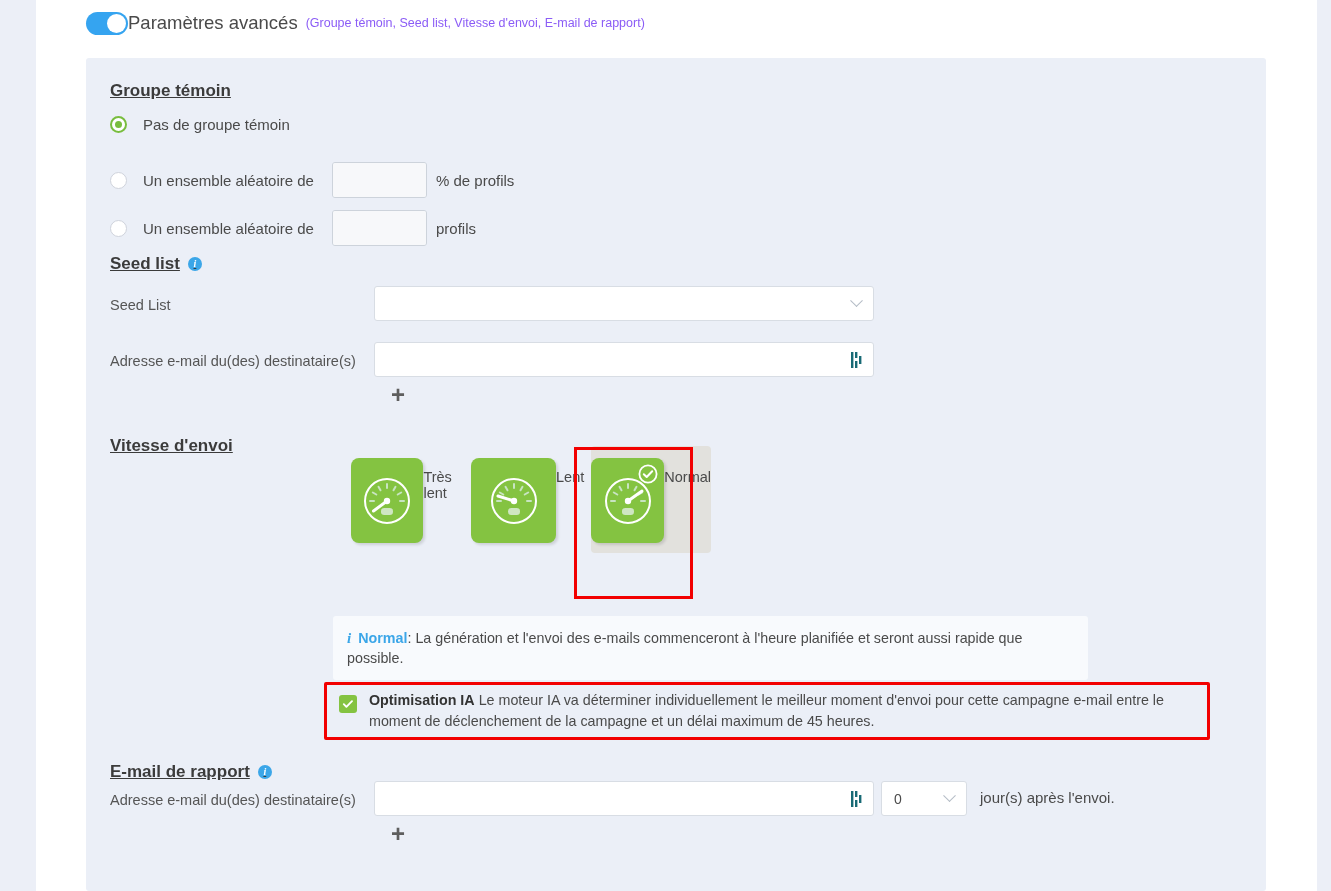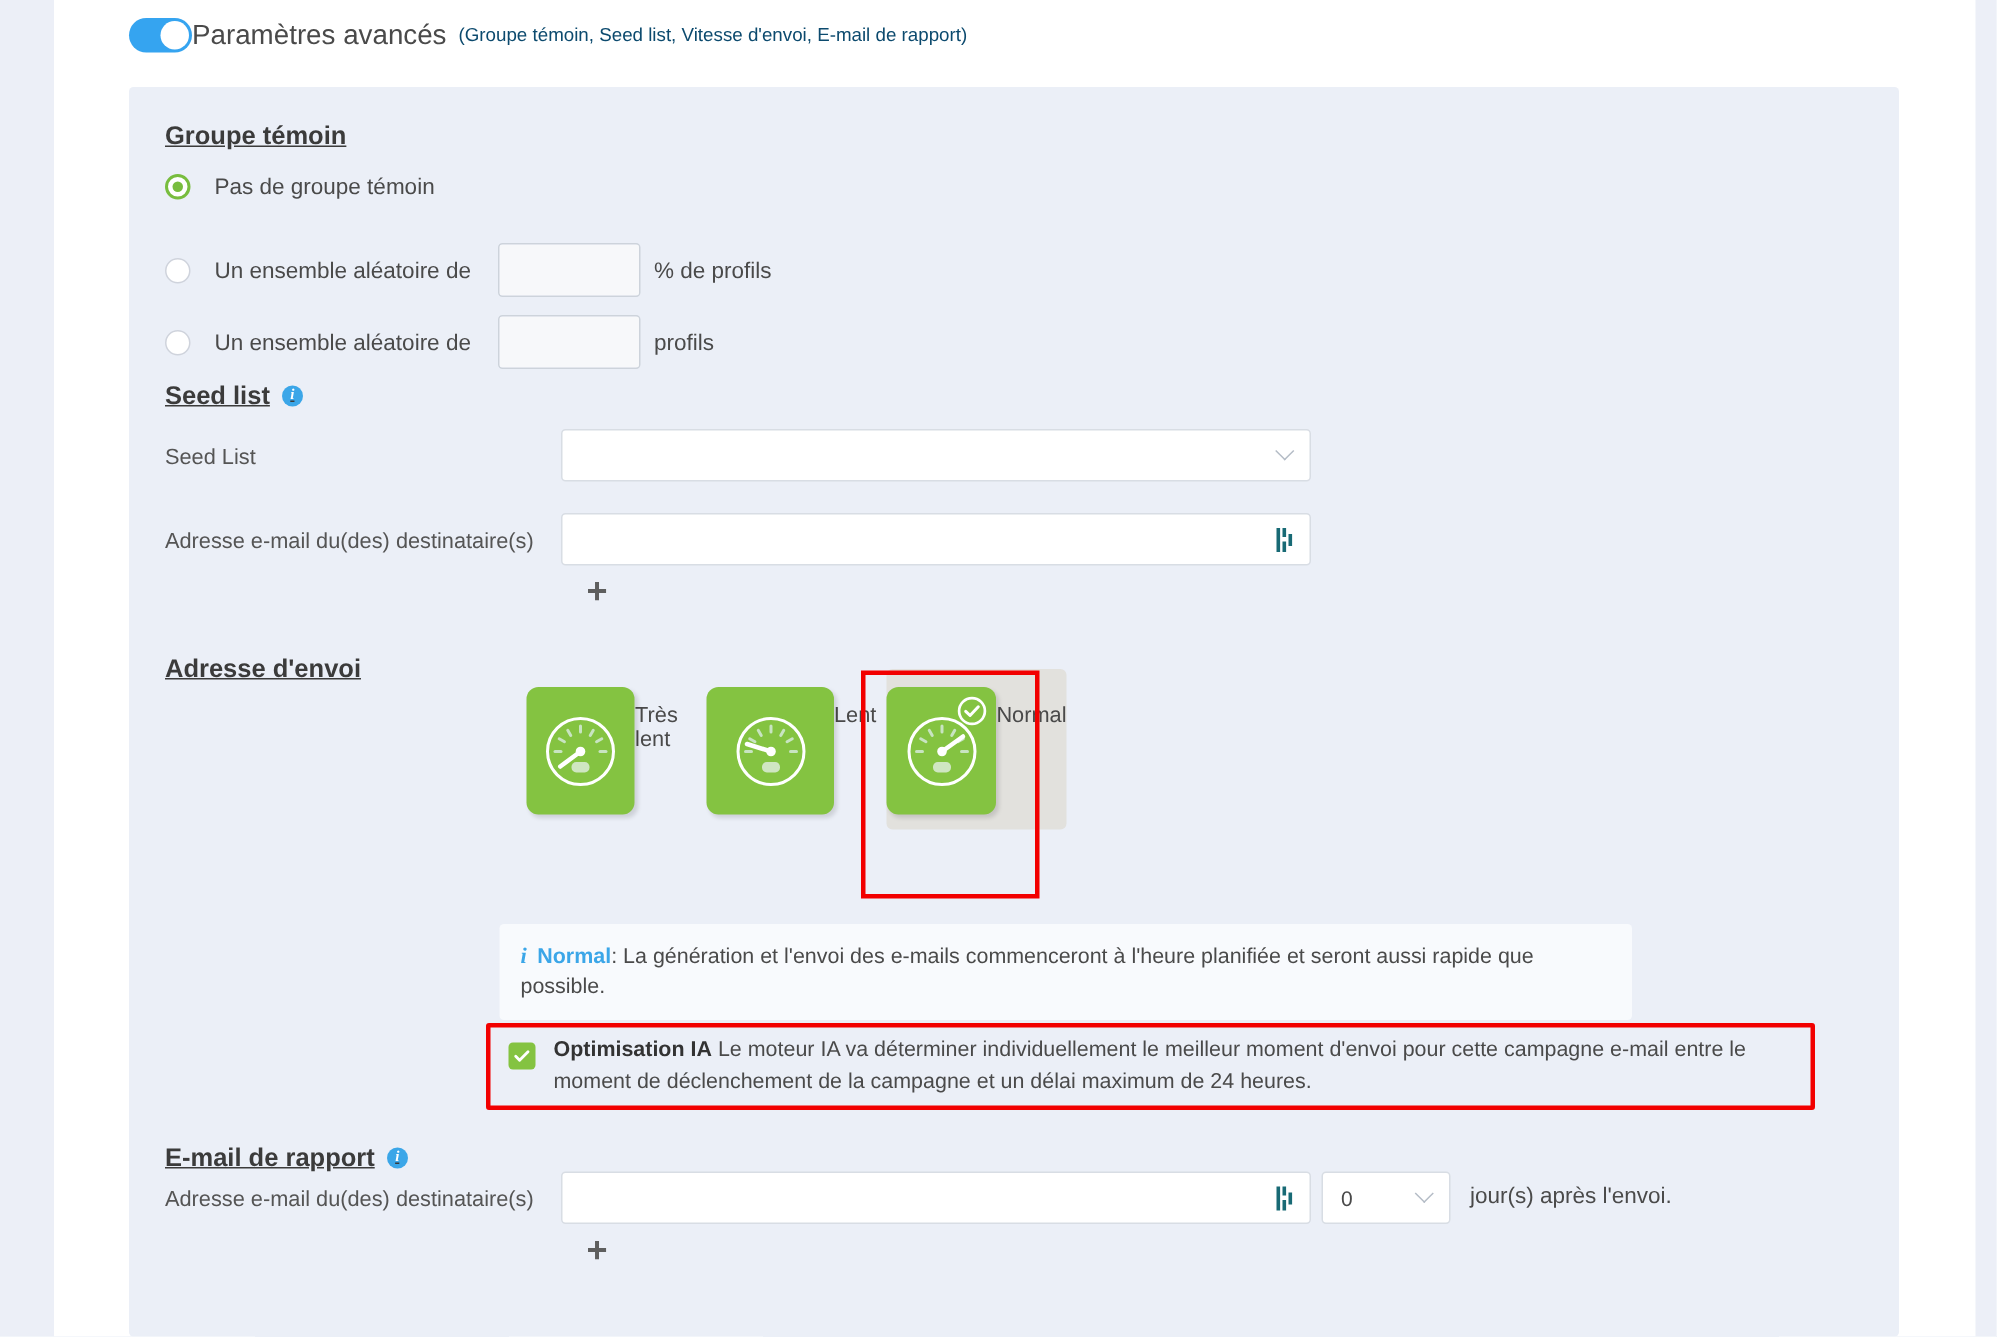--- a/index.html
+++ b/index.html
@@ -26,21 +26,21 @@
     position:relative; flex:0 0 auto; cursor:pointer;
   }
   .toggle .knob {
     position:absolute; right:2px; top:2px; width:19px; height:19px;
     border-radius:50%; background:#fff;
   }
   .header-title {
     font-size:18.5px; color:#4a4a4a; font-weight:400; white-space:nowrap;
   }
   .header-sub {
-    margin-left:8px; font-size:12.5px; color:#0c4a6e; white-space:nowrap;
+    margin-left:8px; font-size:12.5px; color:#8b5cf6; white-space:nowrap;
   }
 
   
   .panel {
     position:absolute; left:86px; top:58px; width:1180px; height:833px;
     background:#ebeff7; border-radius:3px;
   }
 
   
   .sec-h {
@@ -220,21 +220,21 @@
     <svg class="perso-icon" viewBox="0 0 16 18">
       <rect x="2" y="1" width="2.4" height="16" fill="#186a75"></rect>
       <rect x="6" y="1" width="2.4" height="6" fill="#186a75"></rect>
       <rect x="6" y="10" width="2.4" height="7" fill="#186a75"></rect>
       <rect x="10" y="5" width="2.4" height="8" fill="#186a75"></rect>
     </svg>
   </div>
   <div class="plus-btn" style="left:305px; top:325px;">+</div>
 
   <div class="sec-h vit-head">
-    <span>Adresse d'envoi</span>
+    <span>Vitesse d'envoi</span>
   </div>
 
   <div class="speed-wrap">
 
     <div class="speed-item">
       <div class="speed-card">
         <svg width="56" height="56" viewBox="0 0 56 56">
           <circle cx="28" cy="28" r="22" fill="none" stroke="#ffffff" stroke-width="2"></circle>
           <g stroke="#d4ead8" stroke-width="2" stroke-linecap="round" opacity="0.85">
             <line x1="11" y1="28" x2="15" y2="28"></line>
@@ -307,21 +307,21 @@
     <span class="i-glyph">i</span><span class="i-strong">Normal</span><span>: La génération et l'envoi des e-mails commenceront à l'heure planifiée et seront aussi rapide que possible.</span>
   </div>
 
   <div class="ai-outline"></div>
   <div class="ai-row">
     <span class="cbx">
       <svg width="12" height="12" viewBox="0 0 12 12">
         <path d="M1.8 6.2 L4.4 8.8 L10 3.2" fill="none" stroke="#ffffff" stroke-width="1.9" stroke-linecap="round" stroke-linejoin="round"></path>
       </svg>
     </span>
-    <span class="ai-text"><b>Optimisation IA</b><span> Le moteur IA va déterminer individuellement le meilleur moment d'envoi pour cette campagne e-mail entre le moment de déclenchement de la campagne et un délai maximum de 24 heures.</span></span>
+    <span class="ai-text"><b>Optimisation IA</b><span> Le moteur IA va déterminer individuellement le meilleur moment d'envoi pour cette campagne e-mail entre le moment de déclenchement de la campagne et un délai maximum de 45 heures.</span></span>
   </div>
 
   <div class="sec-h rap-head">
     <span>E-mail de rapport</span>
     <span class="info-dot">i</span>
   </div>
 
   <div class="field-lbl" style="top:733px;">Adresse e-mail du(des) destinataire(s)</div>
   <div class="text-box" style="left:288px; top:723px; width:500px;">
     <input type="text" value="" style="">

